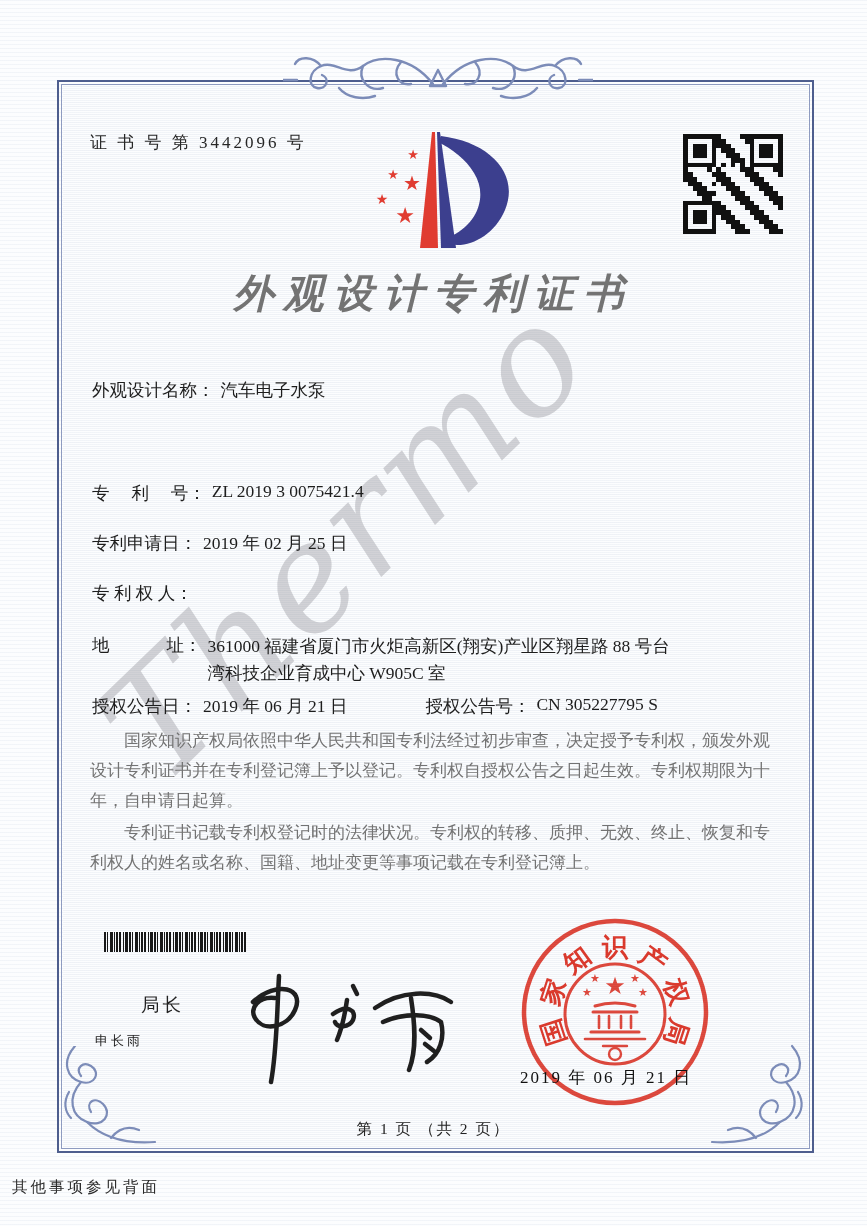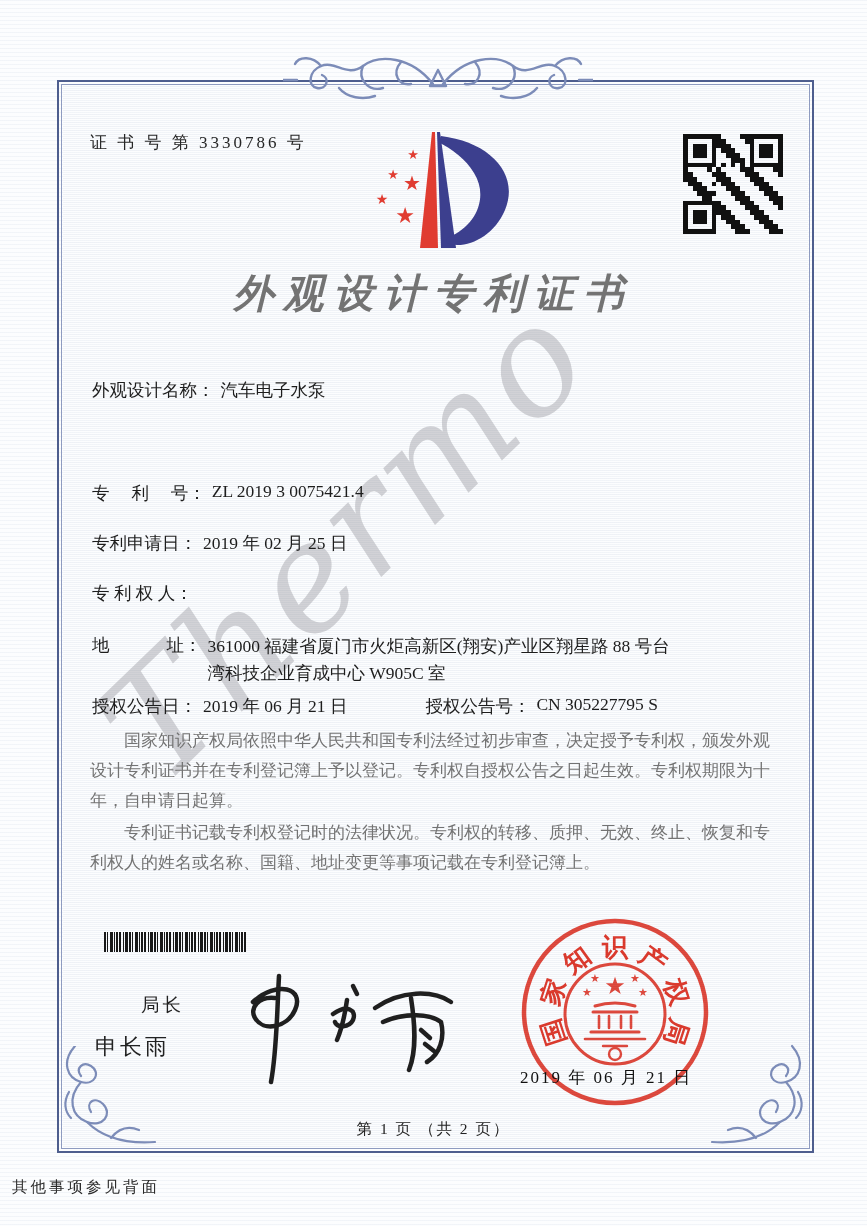--- a/index.html
+++ b/index.html
@@ -25,21 +25,21 @@
     font-size:17.5px;color:#1d1d1d;justify-content:space-between;}
   .row .value{margin-left:6px;}
   .row.addr{white-space:normal;}
   .row.addr .value{width:478px;line-height:27px;}
   .pair2{margin-left:78px;}
   .paras{left:90px;top:726px;width:680px;font-size:17px;line-height:30px;color:#737373;}
   .paras p{margin:0 0 2px 0;text-indent:2em;}
   .barcode{left:104px;top:932px;height:20px;display:flex;align-items:stretch;}
   .barcode i{display:block;background:#191919;}
   .bureau-title{left:95px;top:992px;font-size:18.5px;letter-spacing:3px;margin-left:46px;}
-  .bureau-name{left:95px;top:1032px;font-size:22px;letter-spacing:3px;}
+  .bureau-name{left:95px;top:1032px;font-size:13px;letter-spacing:3px;}
   .seal-date{left:520px;top:1066px;font-size:17px;letter-spacing:2px;z-index:4;color:#101010;}
   .page-num{left:0;right:0;top:1119px;text-align:center;font-size:15.5px;letter-spacing:2px;}
   .back-note{left:0;right:0;top:1177px;text-align:left;font-size:15.5px;letter-spacing:3px;color:#2b2b2b;padding-left:12px;}
   .watermark{left:15px;top:455px;width:660px;text-align:center;z-index:1;
     transform:rotate(-44deg);font-size:148px;font-style:italic;
     font-family:"DejaVu Serif","Liberation Serif",serif;
     color:#8f8f96;opacity:.38;letter-spacing:4px;pointer-events:none;}
   svg{display:block;}
   .seal-svg{mix-blend-mode:multiply;z-index:3;}
 </style>
@@ -87,21 +87,21 @@
       <path d="M16,6 C2,22 8,38 22,42 C36,46 42,32 32,26 C24,21 16,28 22,36"></path>
       <path d="M22,42 C8,58 12,76 28,82 C44,88 54,74 44,64 C36,56 26,62 32,72"></path>
       <path d="M28,82 C44,98 68,104 96,102"></path>
       <path d="M52,98 C60,88 70,86 80,90"></path>
       <path d="M10,52 C4,62 6,72 12,78"></path>
     </g>
   </svg>
 
   <div class="abs watermark">Thermo</div>
 
-  <div class="abs cert-no">证 书 号 第 3330786 号</div>
+  <div class="abs cert-no">证 书 号 第 3442096 号</div>
 
   <svg class="abs" style="left:338px;top:126px" width="190" height="132" viewBox="0 0 190 132">
     <polygon points="94,6 97,6 100,122 82,122" fill="#e03c31"></polygon>
     <polygon points="99,6 102,6 118,122 103,122" fill="#3c3f8e"></polygon>
     <path d="M103,10 C152,16 182,48 167,84 C156,110 130,123 111,118 C107,117 107,113 111,111 C138,100 151,71 136,47 C128,33 114,23 100,16 Z" fill="#3c3f8e"></path>
     <g fill="#e03c31" text-anchor="middle" font-family="DejaVu Sans, sans-serif">
       <text x="75" y="33" font-size="13">★</text>
       <text x="55" y="53" font-size="13">★</text>
       <text x="74" y="64" font-size="20">★</text>
       <text x="44" y="78" font-size="14">★</text>

